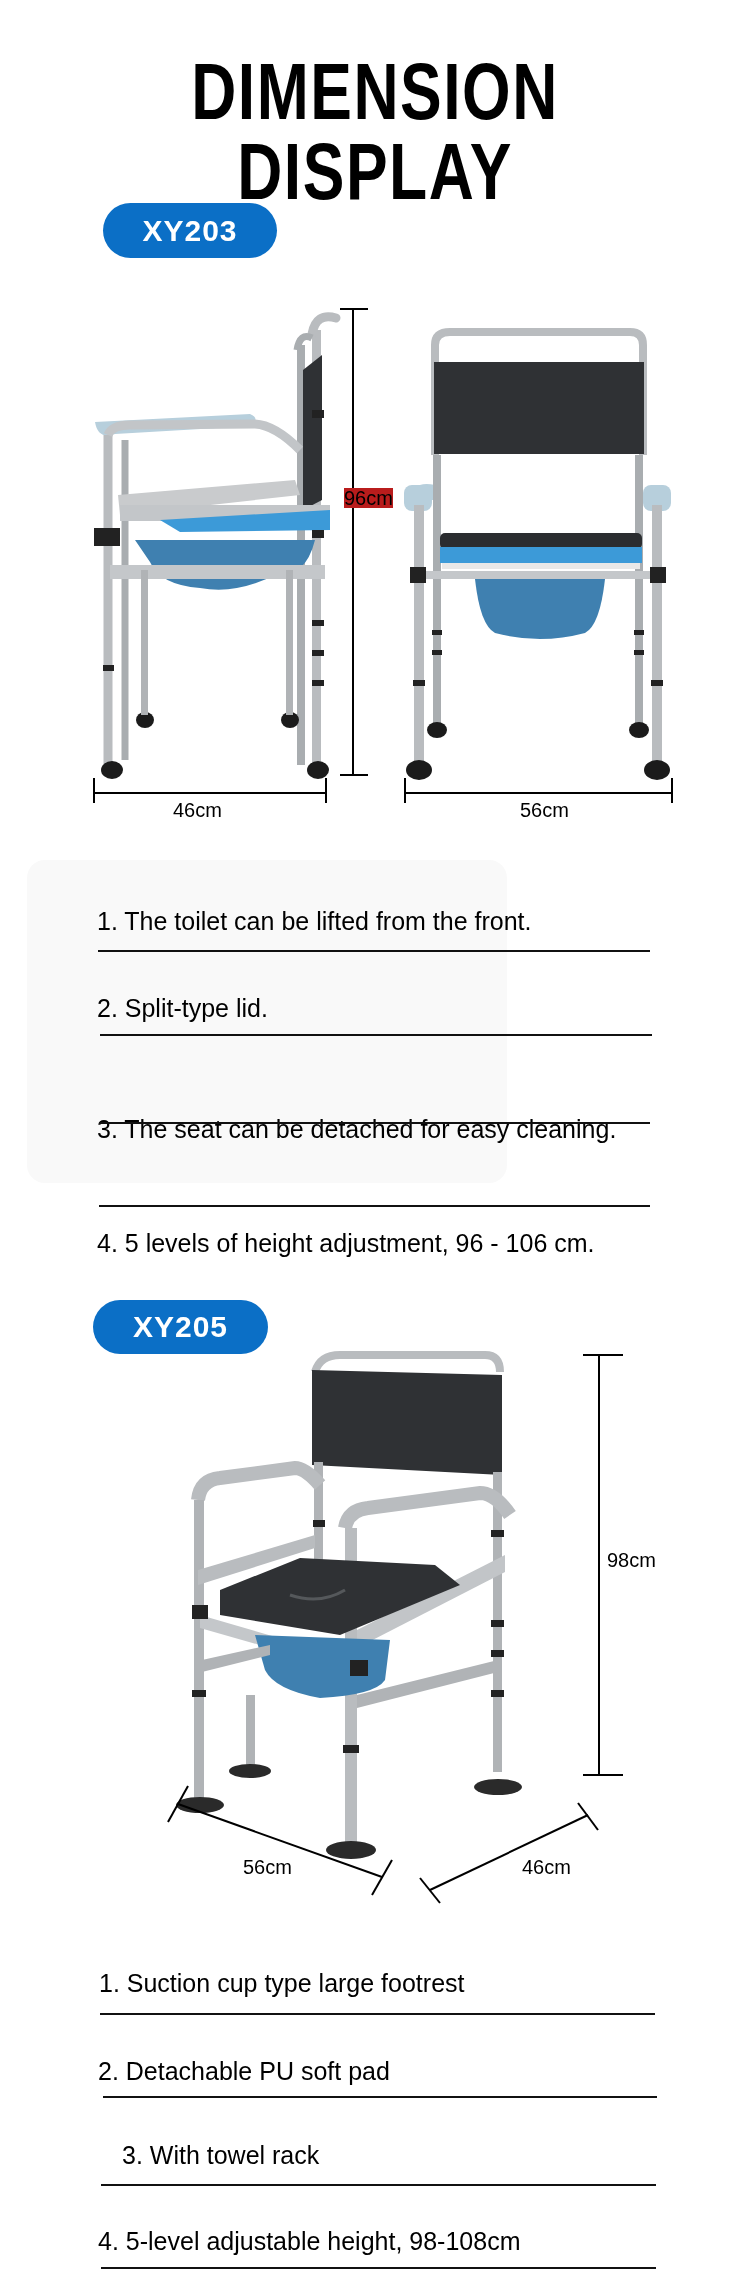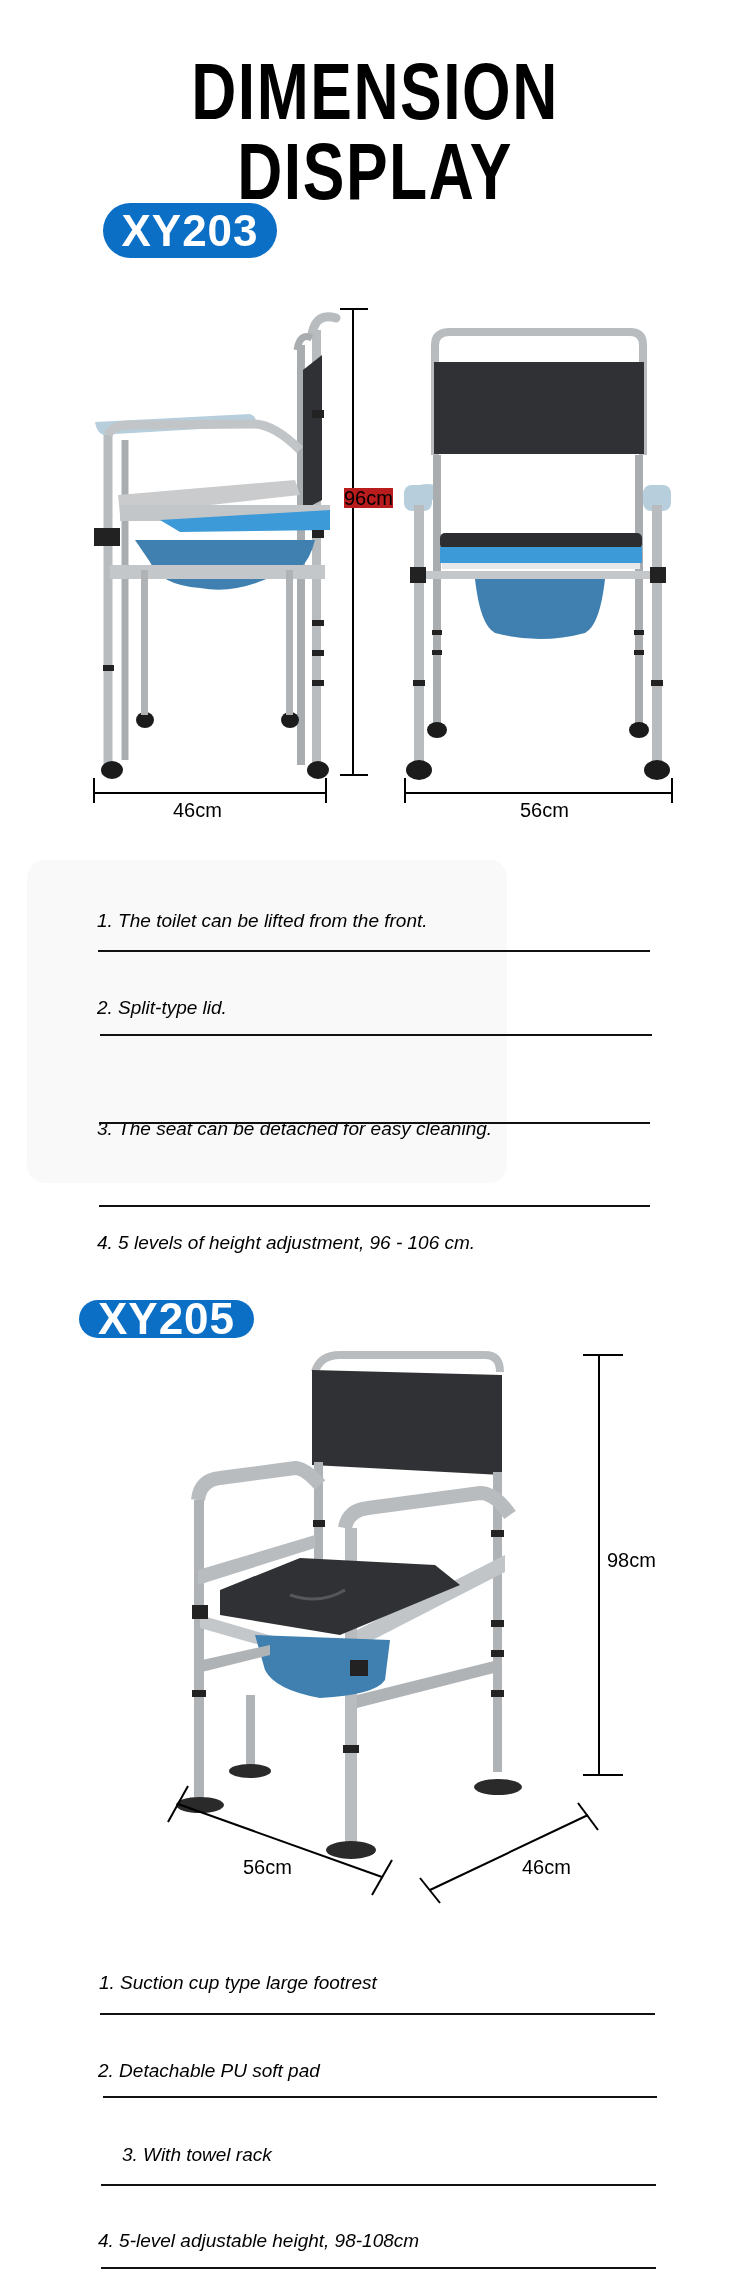--- a/index.html
+++ b/index.html
@@ -5,26 +5,26 @@
   html, body { margin:0; padding:0; background:#ffffff; }
   body { width:750px; height:2283px; position:relative; overflow:hidden; font-family:"Liberation Sans", sans-serif; color:#000; }
   .abs { position:absolute; }
   .title {
     left:0; top:52px; width:750px; text-align:center;
     font-family:"Liberation Sans", sans-serif; font-weight:bold; font-size:80px; line-height:80px;
     letter-spacing:2px; transform:scaleX(0.78); transform-origin:center top;
   }
   .badge {
     background:#0b6fc6; color:#fff; border-radius:30px;
-    font-family:"Liberation Sans", sans-serif; font-weight:bold; font-size:44px;
+    font-family:"Liberation Sans", sans-serif; font-weight:bold; font-size:30px;
     display:flex; align-items:center; justify-content:center; letter-spacing:1px;
   }
   .dim-label { font-family:"Liberation Sans", sans-serif; font-size:20px; line-height:20px; white-space:nowrap; }
   .panel { background:#f9f9f9; border-radius:18px; }
-  .feature-text { font-family:"Liberation Sans", sans-serif; font-size:19px; line-height:24px; white-space:nowrap;font-style:italic; }
+  .feature-text { font-family:"Liberation Sans", sans-serif; font-size:25px; line-height:24px; white-space:nowrap; }
   .feature-line { height:2px; background:#111; }
   svg { position:absolute; overflow:visible; }
 </style>
 </head>
 <body>
 
 <div class="abs title">DIMENSION DISPLAY</div>
 
 <section>
   <div class="abs badge" style="left:103px; top:203px; width:174px; height:55px;">XY203</div>
@@ -136,21 +136,21 @@
     <div class="abs feature-text" style="left:97px; top:996px;">2. Split-type lid.</div>
     <div class="abs feature-line" style="left:100px; top:1034px; width:552px;"></div>
     <div class="abs feature-text" style="left:97px; top:1082px;margin-top:35px;">3. The seat can be detached for easy cleaning.</div>
     <div class="abs feature-line" style="left:99px; top:1122px; width:551px;"></div>
     <div class="abs feature-text" style="left:97px; top:1231px;">4. 5 levels of height adjustment, 96 - 106 cm.</div>
     <div class="abs feature-line" style="left:99px; top:1205px; width:551px;"></div>
   </div>
 </section>
 
 <section>
-  <div class="abs badge" style="left:79px; top:1300px; width:175px; height:38px;">XY205</div>
+  <div class="abs badge" style="left:93px; top:1300px; width:175px; height:54px;">XY205</div>
 
   <svg style="left:180px; top:1350px;" width="400" height="530" viewBox="0 0 400 530">
 
     <path d="M135,22 Q140,5 160,5 L305,5 Q320,5 320,22" stroke="#b9bcbf" stroke-width="8" fill="none"></path>
 
     <polygon points="132,20 322,25 322,125 132,115" fill="#2f3134"></polygon>
 
     <rect x="134" y="112" width="9" height="120" fill="#b0b3b6"></rect>
     <rect x="313" y="122" width="9" height="300" fill="#b0b3b6"></rect>
 

